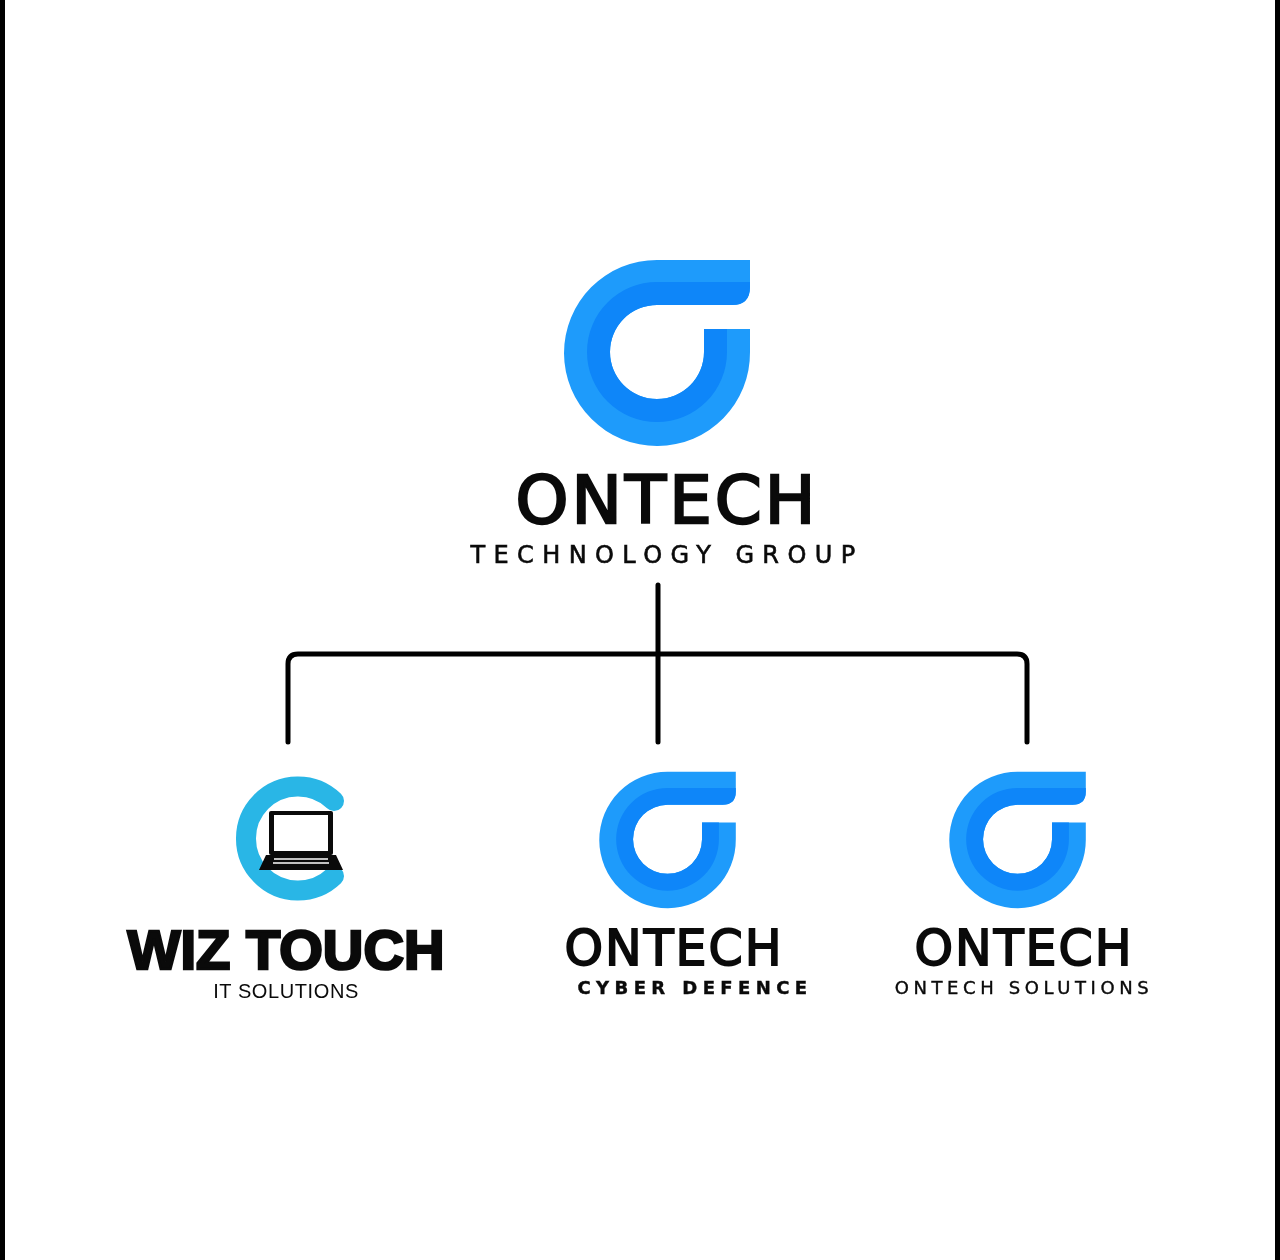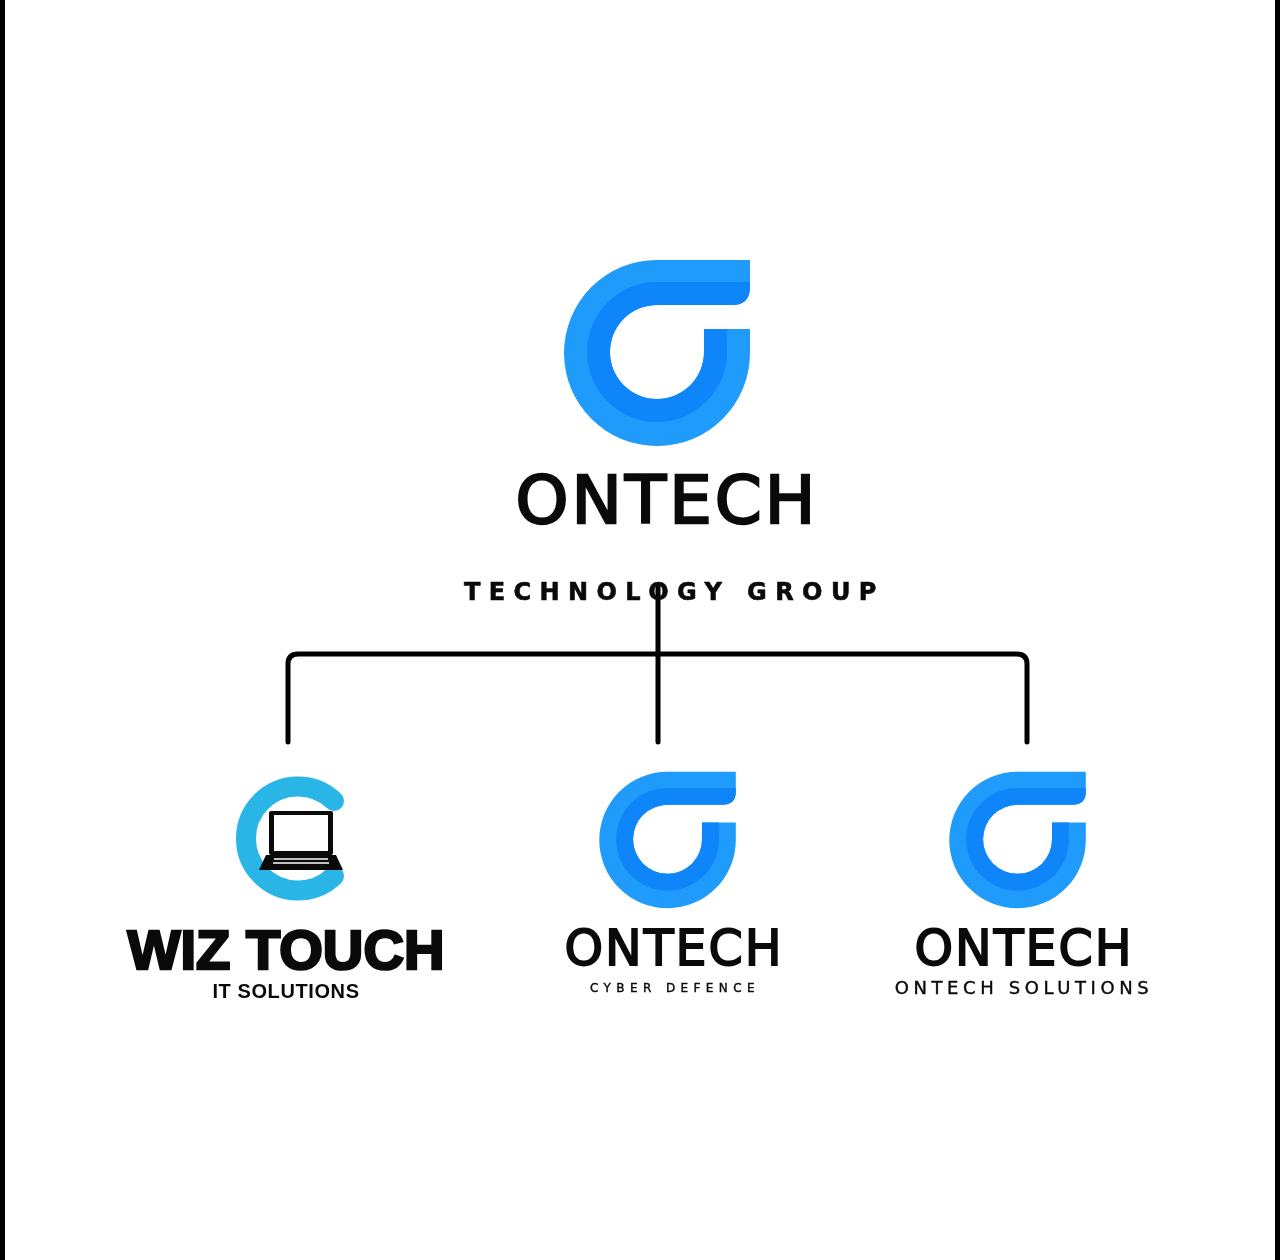--- a/index.html
+++ b/index.html
@@ -27,28 +27,28 @@
     .tagline {
       position: absolute;
       color: #0a0a0a;
       font-family: "DejaVu Sans", sans-serif;
       text-align: center;
       white-space: nowrap;
     }
 
     
     .parent-word { left: 486px; top: 468px; width: 362px; font-size: 66px; line-height: 66px; letter-spacing: 3px; transform: scaleX(1.02); font-weight: normal; -webkit-text-stroke: 2.4px #0a0a0a; }
-    .parent-tag { left: 464px; top: 541px; width: 406px; font-size: 24px; line-height: 28px; letter-spacing: 8.4px; font-weight: bold; margin-top: 37px; -webkit-text-stroke: 0.6px #0a0a0a; }
+    .parent-tag { left: 464px; top: 541px; width: 406px; font-size: 24px; line-height: 28px; letter-spacing: 8.4px; font-weight: normal; -webkit-text-stroke: 0.6px #0a0a0a; }
 
     
     .wiz-word { left: 100px; top: 922px; width: 372px; font-family: "Liberation Sans", sans-serif; font-weight: 900; font-size: 55px; line-height: 56px; letter-spacing: 0px; -webkit-text-stroke: 2.6px #0a0a0a; transform: scaleX(1.02); }
-    .wiz-tag { left: 196px; top: 979px; width: 180px; font-family: "Liberation Sans", sans-serif; font-weight: bold; font-size: 20px; line-height: 24px; letter-spacing: 0.6px; }
+    .wiz-tag { left: 196px; top: 979px; width: 180px; font-family: "Liberation Sans", sans-serif; font-weight: normal; font-size: 20px; line-height: 24px; letter-spacing: 0.6px; }
 
     .cyber-word { left: 540px; top: 924px; width: 268px; font-size: 49px; line-height: 50px; letter-spacing: 2px; font-weight: normal; -webkit-text-stroke: 1.8px #0a0a0a; }
-    .cyber-tag { left: 548px; top: 977px; width: 254px; font-size: 12px; line-height: 22px; letter-spacing: 5.4px; font-weight: normal; -webkit-text-stroke: 0.4px #0a0a0a; }
+    .cyber-tag { left: 568px; top: 977px; width: 254px; font-size: 18px; line-height: 22px; letter-spacing: 5.4px; font-weight: bold; -webkit-text-stroke: 0.4px #0a0a0a; }
 
     .service-word { left: 889px; top: 924px; width: 270px; font-size: 49px; line-height: 50px; letter-spacing: 2px; font-weight: normal; -webkit-text-stroke: 1.8px #0a0a0a; }
     .service-tag { left: 874px; top: 977px; width: 300px; font-size: 18px; line-height: 22px; letter-spacing: 4.6px; font-weight: normal; -webkit-text-stroke: 0.4px #0a0a0a; }
 
     svg.connectors { position: absolute; left: 0; top: 0; }
   </style>
 </head>
 <body>
 
 <div class="edge-left"></div>

